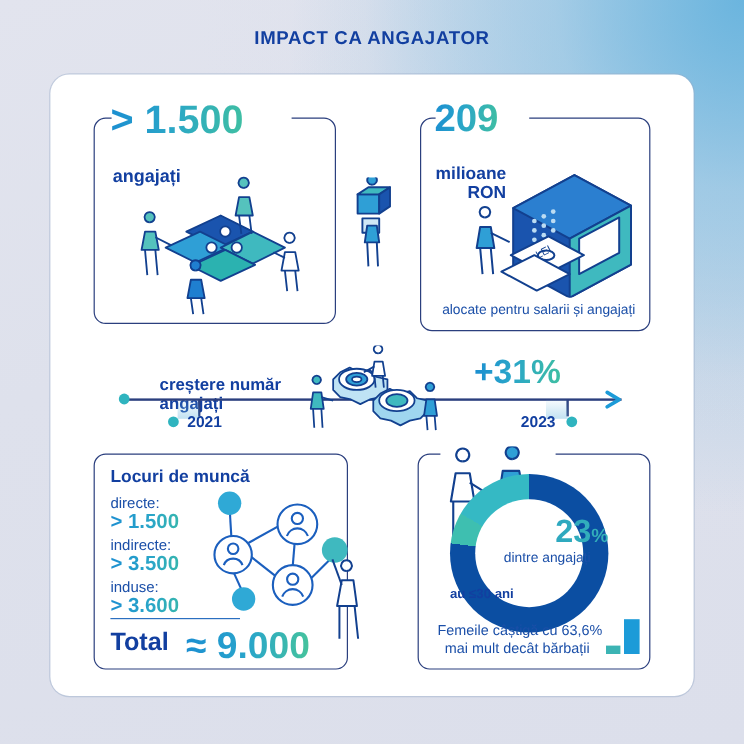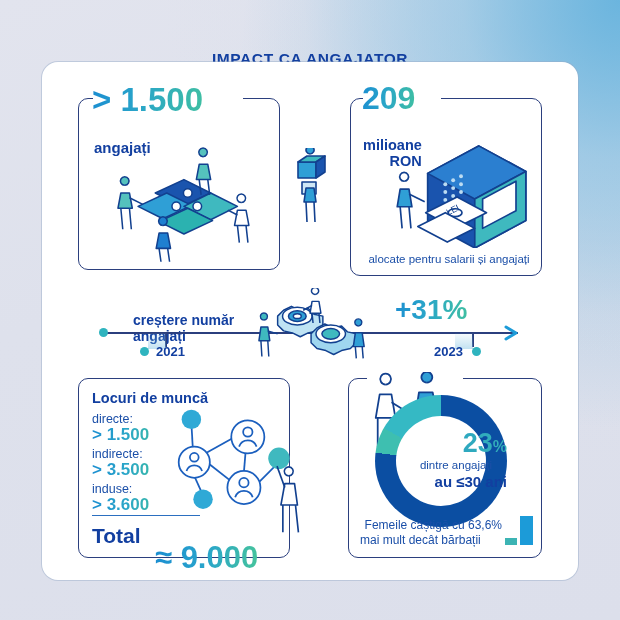--- a/index.html
+++ b/index.html
@@ -32,21 +32,20 @@
   
   #page-title {
     position: absolute;
     left: 0; top: 24px;
     width: 620px;
     text-align: center;
     font-size: 15.5px;
     font-weight: bold;
     letter-spacing: 0.6px;
     color: #123fa0;
-    margin-top: 26px;
   }
 
   
   .panel {
     position: absolute;
     border: 1.4px solid #2b3f7e;
     border-radius: 10px;
     background: transparent;
   }
 
@@ -136,21 +135,21 @@
     left: 92px; top: 515px; width: 108px; height: 1.4px;
     background: #2b6fc0;
   }
   #total-label {
     position: absolute;
     left: 92px; top: 524px;
     font-size: 21px; font-weight: bold; color: #123fa0;
   }
   #total-value {
     position: absolute;
-    left: 155px; top: 540px;
+    left: 155px; top: 520px;
     font-size: 31px; font-weight: bold;
     background: linear-gradient(95deg, #1b8ed1 0%, #29a5cb 50%, #46c49b 100%);
     -webkit-background-clip: text; background-clip: text; color: transparent;
     white-space: nowrap;
   }
 
   
   #donut {
     position: absolute;
     left: 375px; top: 395px;
@@ -176,22 +175,22 @@
     font-size: 27px; font-weight: bold;
     background: linear-gradient(95deg, #1e93cf 0%, #35b2b8 100%);
     -webkit-background-clip: text; background-clip: text; color: transparent;
   }
   #donut-pct small { font-size: 16px; }
   #donut-l1 {
     position: absolute; left: 390px; top: 459px; width: 132px;
     text-align: center; font-size: 11.5px; color: #1b4fa8;
   }
   #donut-l2 {
-    position: absolute; left: 375px; top: 473px; width: 132px;
-    text-align: right; font-size: 15px; font-weight: bold; color: #123fa0;
+    position: absolute; left: 375px; top: 489px; width: 132px;
+    text-align: left; font-size: 11px; font-weight: bold; color: #123fa0;
   }
 
   
   #bar-icon { position: absolute; left: 505px; top: 516px; }
   #bar-icon .b1 {
     position: absolute; left: 0; top: 22px; width: 12px; height: 7px;
     background: #3cb4b4;
   }
   #bar-icon .b2 {
     position: absolute; left: 15px; top: 0; width: 13px; height: 29px;
@@ -423,20 +422,20 @@
 
   <div id="donut"></div>
   <div id="donut-hole"></div>
   <div id="donut-pct">
     <span>23</span><small>%</small>
   </div>
   <div id="donut-l1">dintre angajați</div>
   <div id="donut-l2">au ≤30 ani</div>
 
   <div class="caption" style="left:360px; top:518px; width:142px; font-size:12px; text-align:right;">Femeile câștigă cu 63,6%</div>
-  <div class="caption" style="left:360px; top:533px; width:142px; font-size:12px; text-align:left;">mai mult decât bărbații</div>
+  <div class="caption" style="left:360px; top:533px; width:142px; font-size:12px; text-align:center;">mai mult decât bărbații</div>
 
   <div id="bar-icon">
     <div class="b1"></div>
     <div class="b2"></div>
   </div>
 
 </div>
 
 </body></html>

